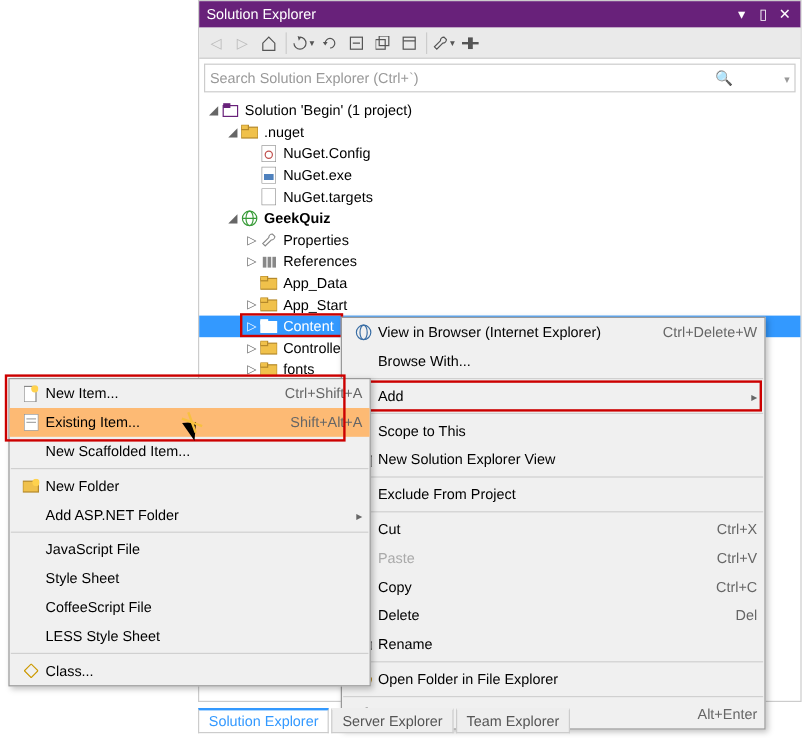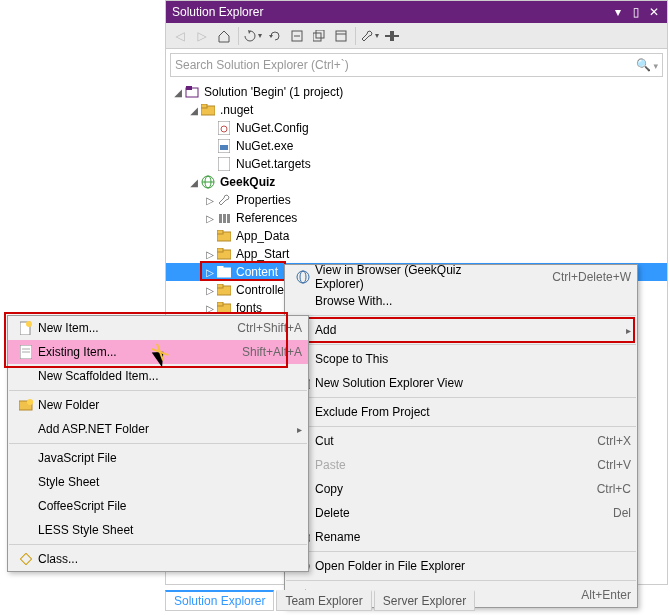--- a/index.html
+++ b/index.html
@@ -10,21 +10,21 @@
   .titlebar .txt { flex: 1; }
   .titlebar .ticon { width: 14px; display: inline-flex; justify-content: center; margin-left: 4px; }
 
   .toolbar { height: 26px; background: #eaeaea; border-bottom: 1px solid #ccc; display: flex; align-items: center; padding: 0 4px; gap: 2px; }
   .toolbar .tbtn { width: 20px; height: 20px; display: inline-flex; align-items: center; justify-content: center; color: #555; }
   .toolbar .tbtn.disabled { color: #bbb; }
   .toolbar .sep { width: 1px; height: 18px; background: #ccc; margin: 0 2px; }
   .toolbar .spacer { flex: 1; }
   .toolbar .drop::after { content: "▾"; font-size: 8px; margin-left: 2px; color: #555; }
 
-  .searchbox { height: 24px; border: 1px solid #ccc; margin: 4px; display: flex; align-items: center; padding: 0 4px; color: #999; }
+  .searchbox { height: 24px; border: 1px solid #ccc; margin: 4px; display: flex; align-items: center; padding: 0 4px; color: #999; gap: 40px; }
   .searchbox .txt { flex: 1; }
   .searchbox .sicon::after { content: "▾"; font-size: 9px; margin-left: 2px; }
 
   .tree { padding: 2px 0; position: relative; }
   .row { height: 18px; display: flex; align-items: center; white-space: nowrap; }
   .ind { display: inline-block; }
   .exp { width: 12px; display: inline-flex; justify-content: center; color: #666; font-size: 10px; }
   .ico { width: 16px; height: 16px; display: inline-flex; align-items: center; justify-content: center; margin-right: 2px; }
   .lbl { padding: 0 2px; }
   .bold { font-weight: bold; }
@@ -35,21 +35,21 @@
   .folder-y svg rect { fill: #f0c14b; stroke: #b5892a; }
   .folder-sel svg rect { fill: #fff; stroke: #fff; }
 
   .ctx { position: absolute; background: #f0f0f0; border: 1px solid #999; box-shadow: 2px 2px 5px rgba(0,0,0,0.25); }
   .ctx .mrow { height: 24px; display: flex; align-items: center; padding: 0 6px; }
   .ctx .mico { width: 24px; display: inline-flex; justify-content: center; }
   .ctx .mlbl { flex: 1; padding-right: 40px; }
   .ctx .msc { color: #666; min-width: 70px; text-align: right; }
   .ctx .msep { height: 1px; background: #d0d0d0; margin: 2px 1px; }
   .ctx .mrow.disabled { color: #aaa; }
-  .ctx .mrow.hilite { background: #f9a8d4; }
+  .ctx .mrow.hilite { background: #fdba74; }
   .ctx .msub::after { content: "▸"; font-size: 10px; color: #666; }
   .ctx .hlborder { position: absolute; border: 2px solid #c00; pointer-events: none; }
 
   .bottomtabs { position: absolute; left: 165px; bottom: 4px; right: 0; height: 22px; display: flex; align-items: flex-end; gap: 0; }
   .btab { border: 1px solid #ccc; border-top: 2px solid transparent; padding: 2px 8px; background: #eee; color: #555; margin-right: 2px; }
   .btab.active { background: #fff; border-top-color: #3399ff; color: #3399ff; }
 
   .cursor { position: absolute; width: 20px; height: 20px; pointer-events: none; z-index: 100; }
   .cursor::before { content: ""; position: absolute; left: 0; top: 0; border-left: 10px solid #000; border-top: 6px solid transparent; border-bottom: 12px solid transparent; transform: rotate(-35deg); }
   .cursor .burst { position: absolute; left: -8px; top: -8px; width: 24px; height: 24px; }
@@ -276,21 +276,21 @@
 </div>
 
 <div class="ctx" style="left:284px; top:264px; width:354px;">
   <div class="mrow">
       <span class="mico">
         <svg width="14" height="14">
           <circle cx="7" cy="7" r="6" fill="none" stroke="#3a6ea5"></circle>
           <ellipse cx="7" cy="7" rx="3" ry="6" fill="none" stroke="#3a6ea5"></ellipse>
         </svg>
       </span>
-      <span class="mlbl">View in Browser (GeekQuiz Explorer)</span>
+      <span class="mlbl">View in Browser (Internet Explorer)</span>
       <span class="msc">Ctrl+Delete+W</span>
     </div>
   <div class="mrow">
       <span class="mico"></span>
       <span class="mlbl">Browse With...</span>
       <span class="msc"></span>
     </div>
   <div class="msep"></div>
   <div class="mrow">
       <span class="mico"></span>
@@ -462,15 +462,15 @@
 
   <div class="hlborder" style="left:-4px; top:-4px; width:284px; height:56px;"></div>
 </div>
 
 <div class="cursor" style="left:156px; top:348px;">
     <span class="burst"></span>
   </div>
 
 <div class="bottomtabs">
   <div class="btab active">Solution Explorer</div>
+  <div class="btab">Server Explorer</div>
   <div class="btab">Team Explorer</div>
-  <div class="btab">Server Explorer</div>
 </div>
 
 </body></html>

